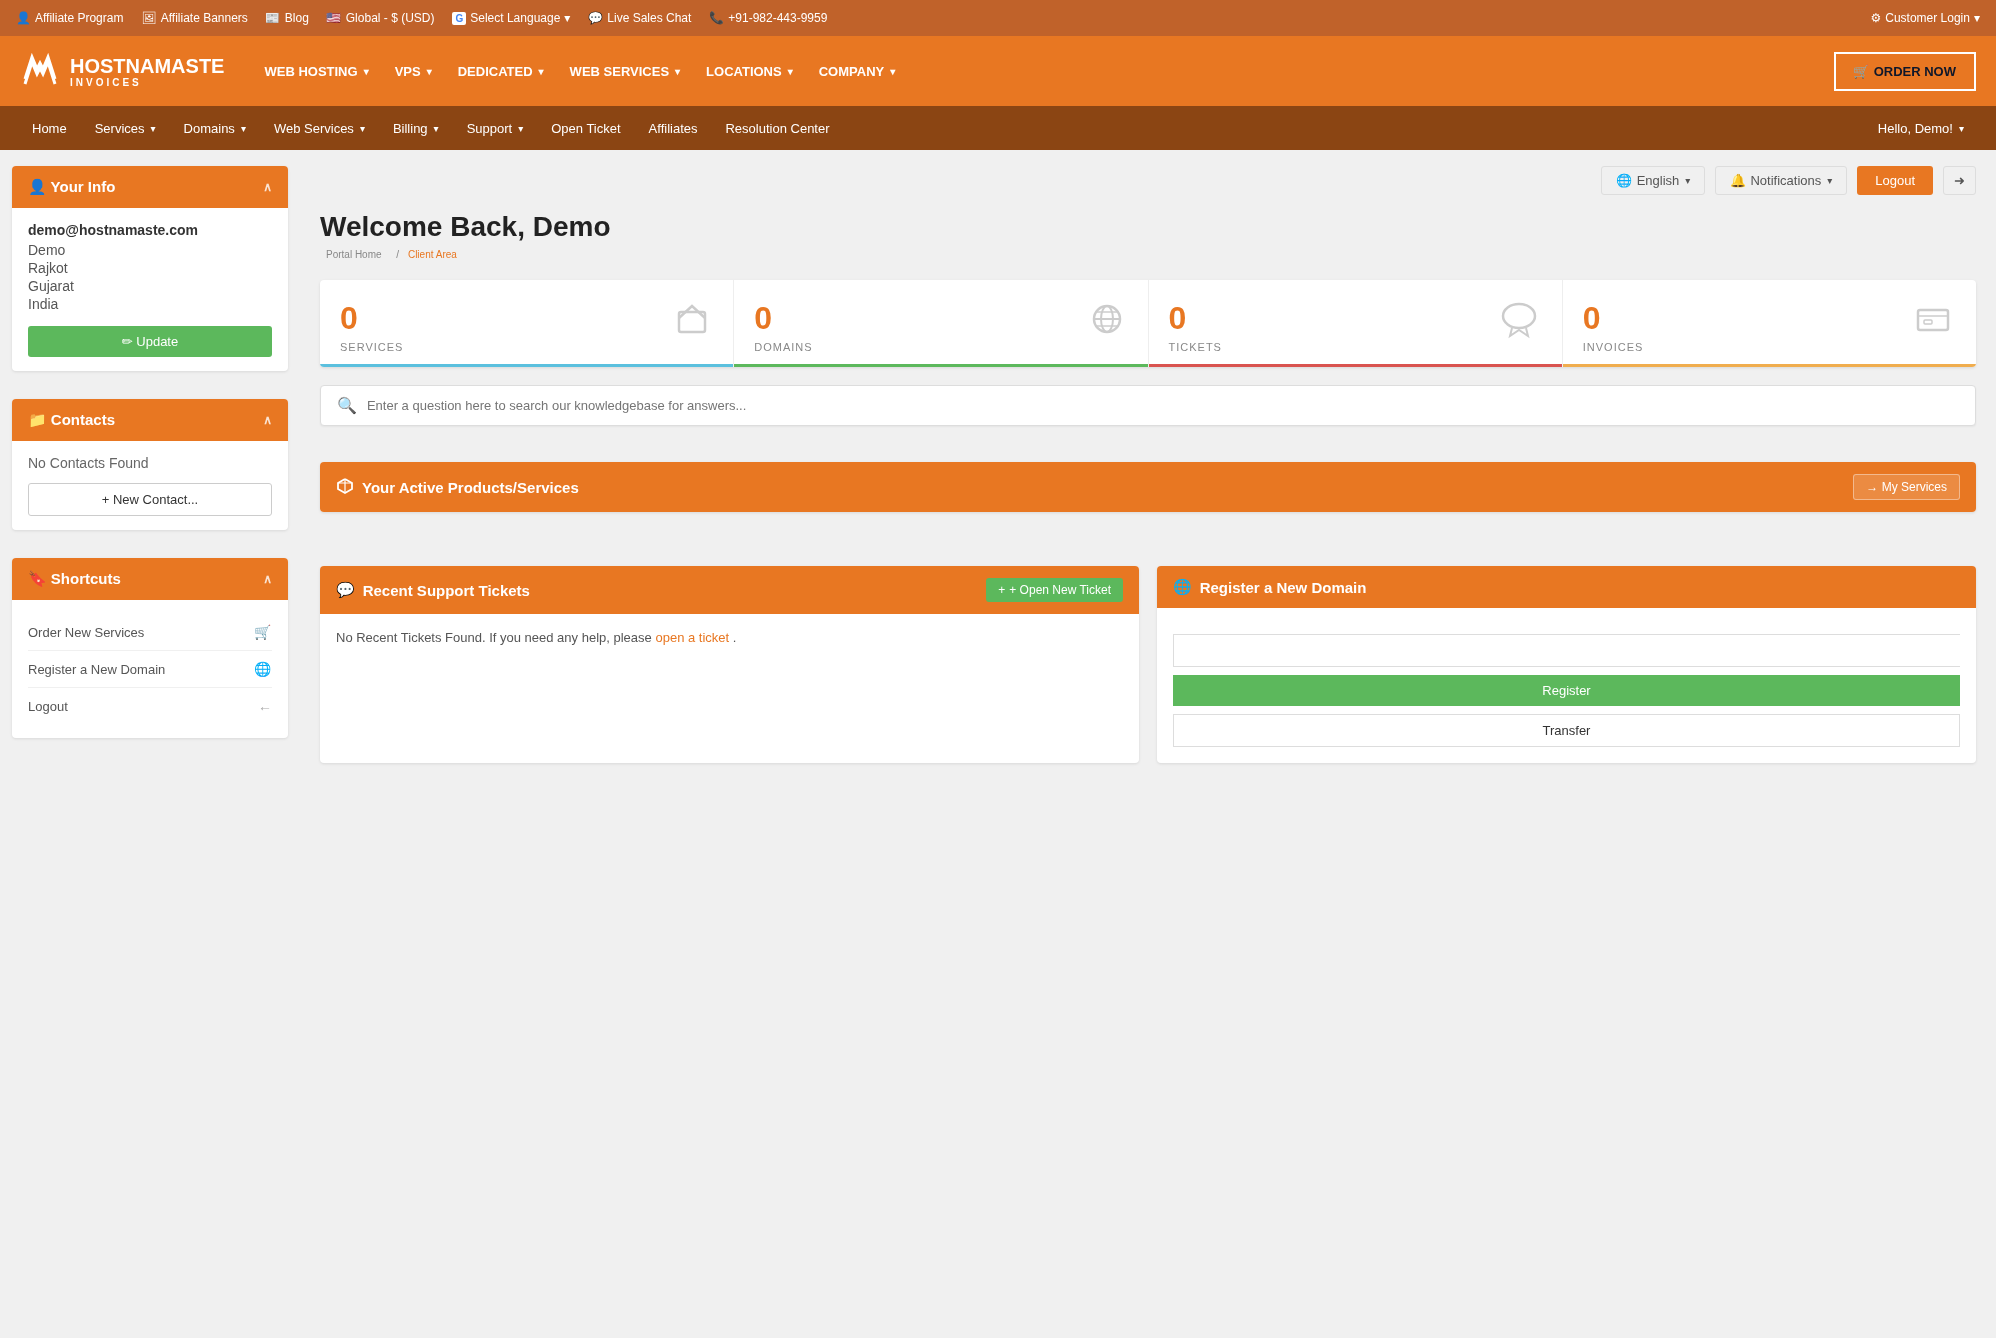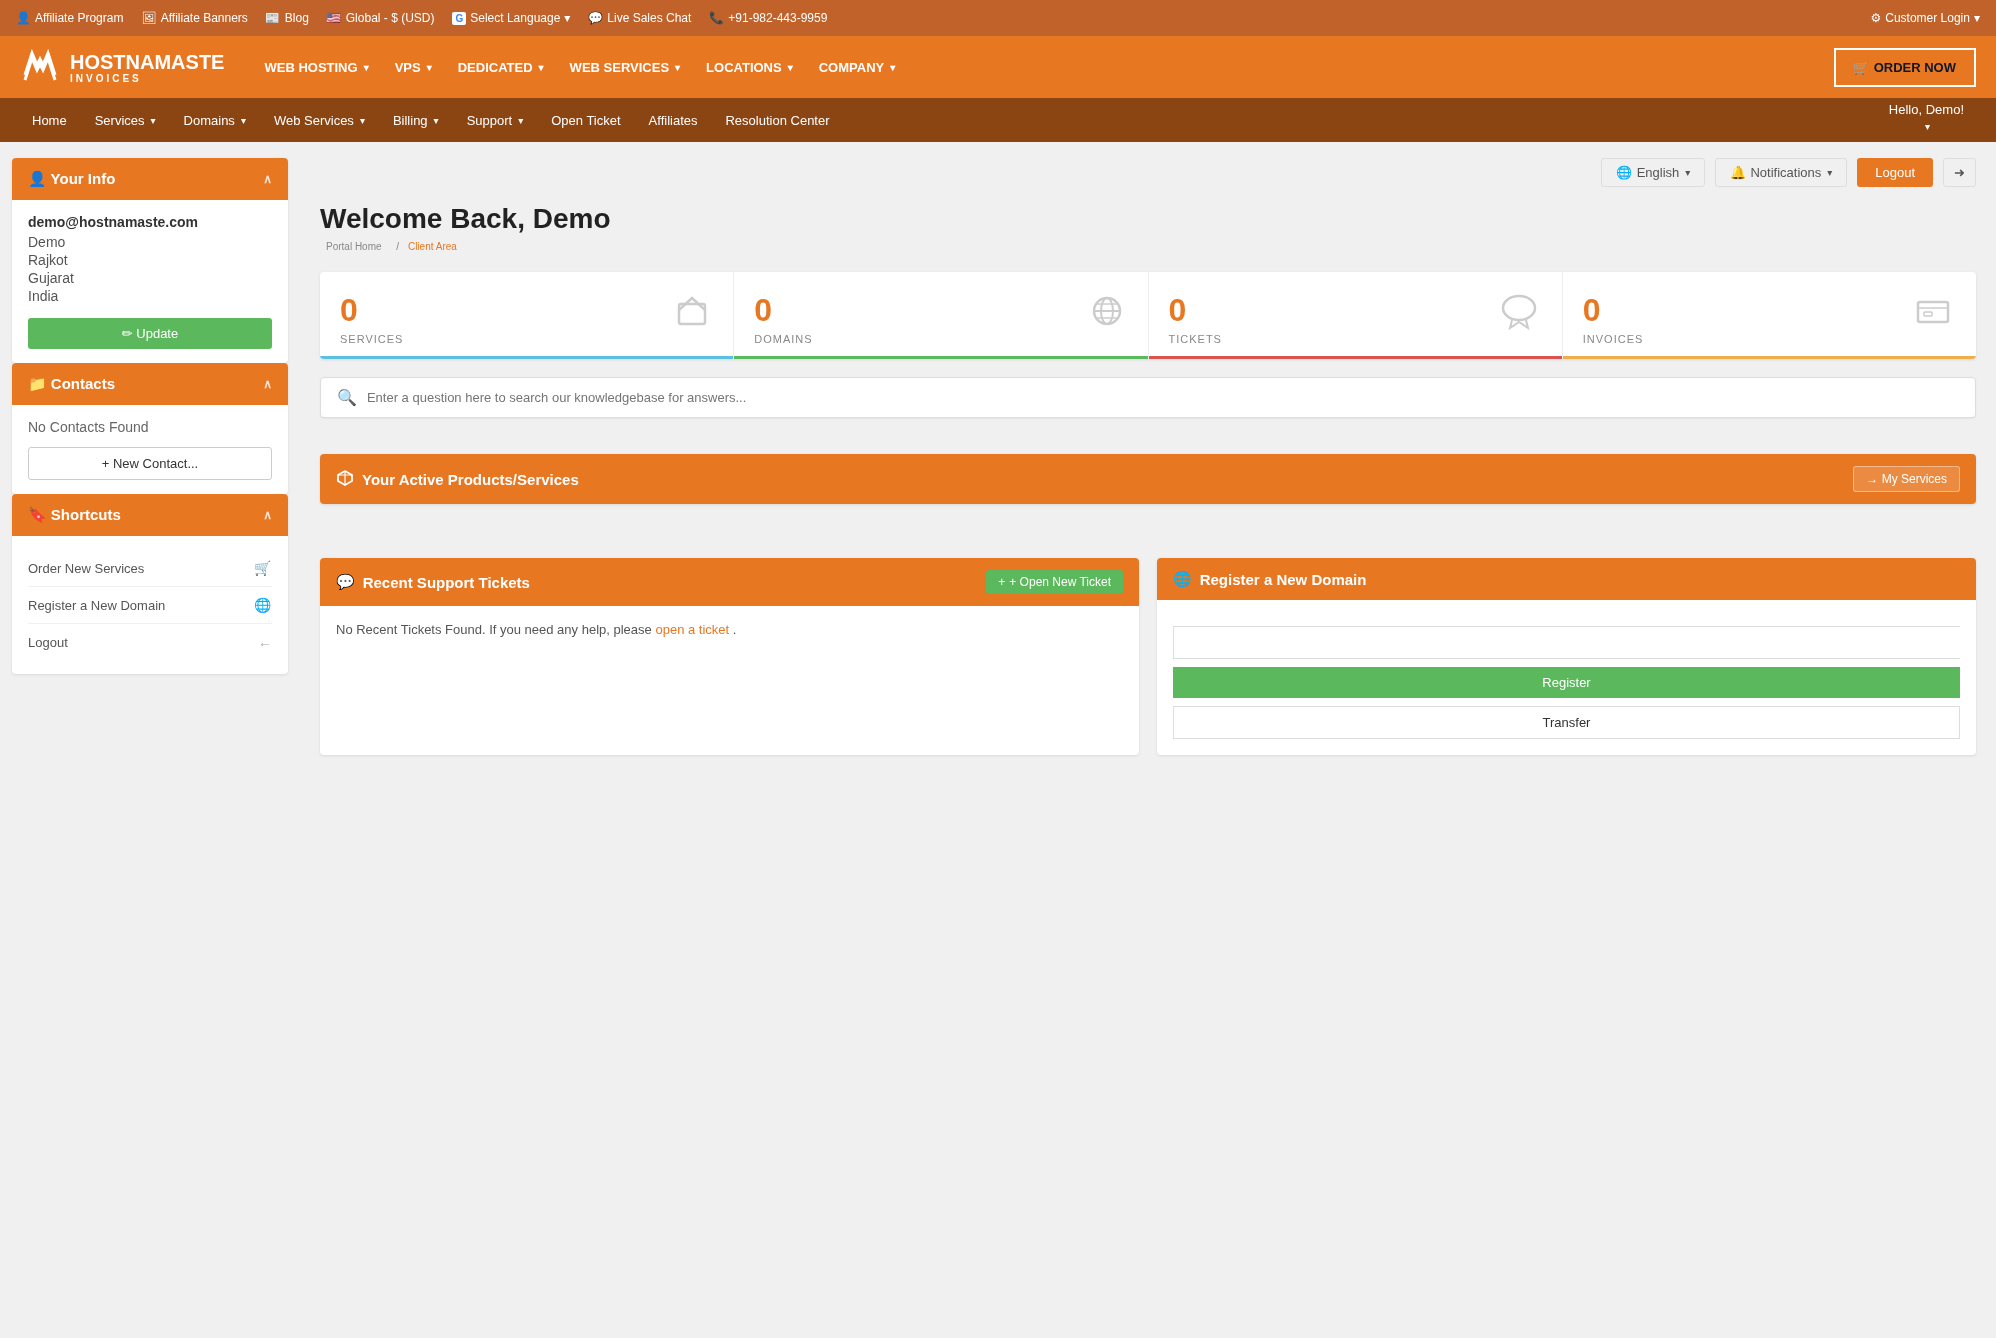--- a/index.html
+++ b/index.html
@@ -17,21 +17,21 @@
       gap: 18px;
     }
     .top-bar a, .top-bar span { color: #fff; text-decoration: none; display: flex; align-items: center; gap: 4px; white-space: nowrap; }
 
     
     .main-nav {
       background: #e87722;
       display: flex;
       align-items: center;
       padding: 0 20px;
-      height: 62px;
+      height: 70px;
     }
     .logo-area { display: flex; align-items: center; gap: 10px; margin-right: 30px; }
     .logo-icon { color: #fff; font-size: 32px; font-weight: bold; }
     .logo-text { color: #fff; font-weight: bold; font-size: 20px; line-height: 1.1; }
     .logo-text .sub { font-size: 10px; letter-spacing: 3px; display: block; }
     .nav-links { display: flex; gap: 6px; flex: 1; }
     .nav-links a {
       color: #fff;
       text-decoration: none;
       font-size: 13px;
@@ -69,38 +69,38 @@
       color: #fff;
       text-decoration: none;
       font-size: 13px;
       padding: 4px 12px;
       height: 44px;
       display: flex;
       align-items: center;
       gap: 4px;
       white-space: nowrap;
     }
-    .client-nav .hello-user { margin-left: auto; flex-direction: column; }
+    .client-nav .hello-user { margin-left: auto; }
 
     
     .content-area {
       display: flex;
       padding: 0;
       min-height: calc(100vh - 150px);
       background: #f0f0f0;
     }
 
     
     .sidebar {
       width: 300px;
       min-width: 300px;
       padding: 16px 12px;
       display: flex;
       flex-direction: column;
-      gap: 0;
+      gap: 28px;
     }
     .sidebar-card { background: #fff; border-radius: 4px; overflow: hidden; box-shadow: 0 1px 3px rgba(0,0,0,0.1); }
     .sidebar-card-header {
       background: #e87722;
       color: #fff;
       padding: 12px 16px;
       font-size: 15px;
       font-weight: bold;
       display: flex;
       align-items: center;

